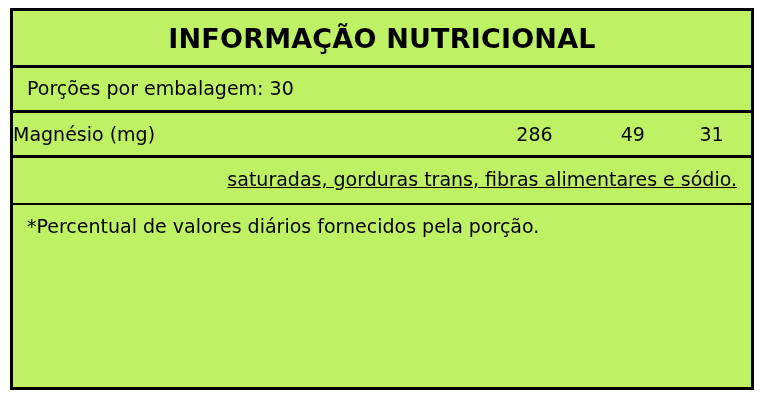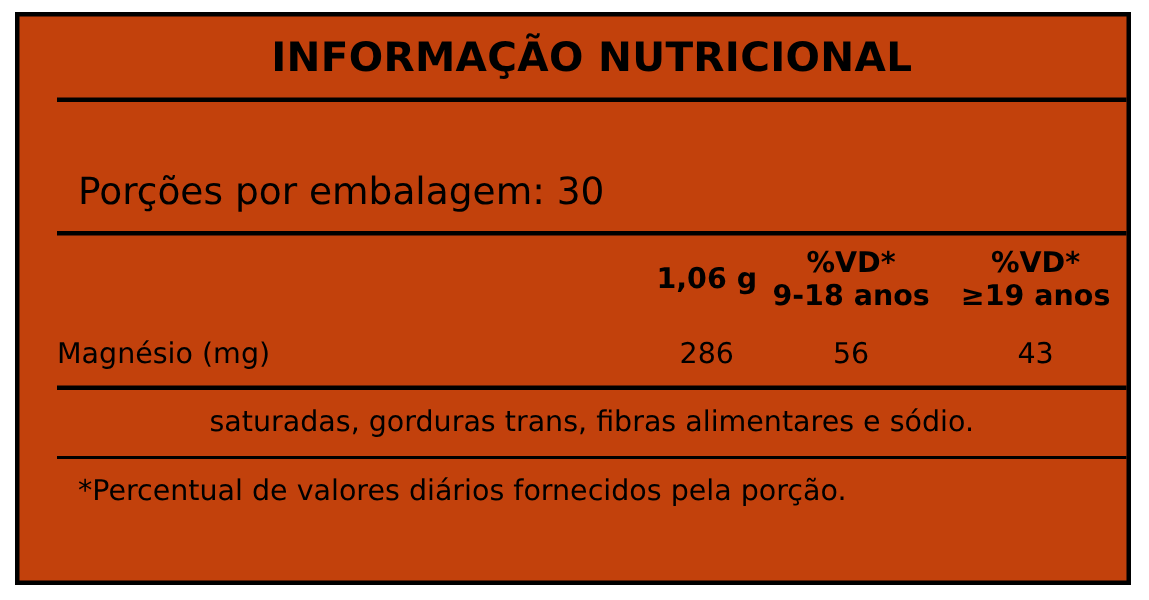--- a/index.html
+++ b/index.html
@@ -15,45 +15,43 @@
     overflow: hidden;
   }
   #label {
     position: absolute;
     left: 10px;
     top: 8px;
     width: 744px;
     height: 382px;
     border: 3px solid #000000;
     box-sizing: border-box;
-    background: #c2410c;
-    padding-left: 25px;
+    background: #bef264;
   }
   .title {
     text-align: center;
     font-weight: bold;
     font-size: 27px;
     letter-spacing: 0.2px;
     padding: 12px 0 11px 0;
   }
   .rule-thick {
     height: 3px;
     background: #000000;
     margin: 0;
   }
   .rule-thin {
     height: 2px;
     background: #000000;
     margin: 0;
   }
   .servings {
     padding: 8px 14px 10px 14px;
-    font-size: 25px;
+    font-size: 19px;
     line-height: 1.28;
-    margin-top: 36px;
   }
   table.nutri {
     width: 100%;
     border-collapse: collapse;
     font-size: 19px;
   }
   table.nutri td, table.nutri th {
     border: 0;
     padding: 0;
   }
@@ -90,21 +88,22 @@
     border-left: 3px solid #000000;
   }
   .footnote-block {
     padding: 9px 14px 10px 14px;
     font-size: 19px;
     line-height: 1.33;
     text-align: justify;
     text-justify: inter-word;
   }
   .footnote-block .last-line {
-    text-align: center;
+    text-align: right;
+    text-decoration: underline;
   }
   .footnote2 {
     padding: 9px 14px 8px 14px;
     font-size: 19px;
     line-height: 1.3;
   }
 </style>
 </head>
 <body>
 
@@ -115,39 +114,25 @@
   <div class="rule-thick" data-name="divider-title"></div>
 
   <div class="servings" data-name="servings-info">
     <div data-name="servings-per-package">Porções por embalagem: 30</div>
   </div>
 
   <div class="rule-thick" data-name="divider-servings"></div>
 
   <table class="nutri" data-name="nutrition-table">
     <tbody>
-        <tr class="hdr-row" data-name="table-header-row">
-      <td class="hdr-blank" data-name="header-blank"></td>
-      <td class="hdr-cell c-amount" data-name="header-amount">
-        <span data-name="header-amount-label">1,06 g</span>
-      </td>
-      <td class="hdr-cell c-vd1" data-name="header-vd-9-18">
-        <div data-name="header-vd-9-18-line1">%VD*</div>
-        <div data-name="header-vd-9-18-line2">9-18 anos</div>
-      </td>
-      <td class="hdr-cell c-vd2" data-name="header-vd-19-plus">
-        <div data-name="header-vd-19-plus-line1">%VD*</div>
-        <div data-name="header-vd-19-plus-line2">≥19 anos</div>
-      </td>
-    </tr>
     <tr class="data-row" data-name="table-row">
       <td class="data-name" data-name="nutrient-name">Magnésio (mg)</td>
       <td class="data-val" data-name="nutrient-amount">286</td>
-      <td class="data-val" data-name="nutrient-vd-9-18">56</td>
-      <td class="data-val" data-name="nutrient-vd-19-plus">43</td>
+      <td class="data-val" data-name="nutrient-vd-9-18">49</td>
+      <td class="data-val" data-name="nutrient-vd-19-plus">31</td>
     </tr>
   </tbody>
     </table>
 
   <div class="rule-thick" data-name="divider-table"></div>
 
   <div class="footnote-block" data-name="footnote-not-significant">
     <div class="last-line" data-name="footnote-line-3">saturadas, gorduras trans, fibras alimentares e sódio.</div>
   </div>
 

